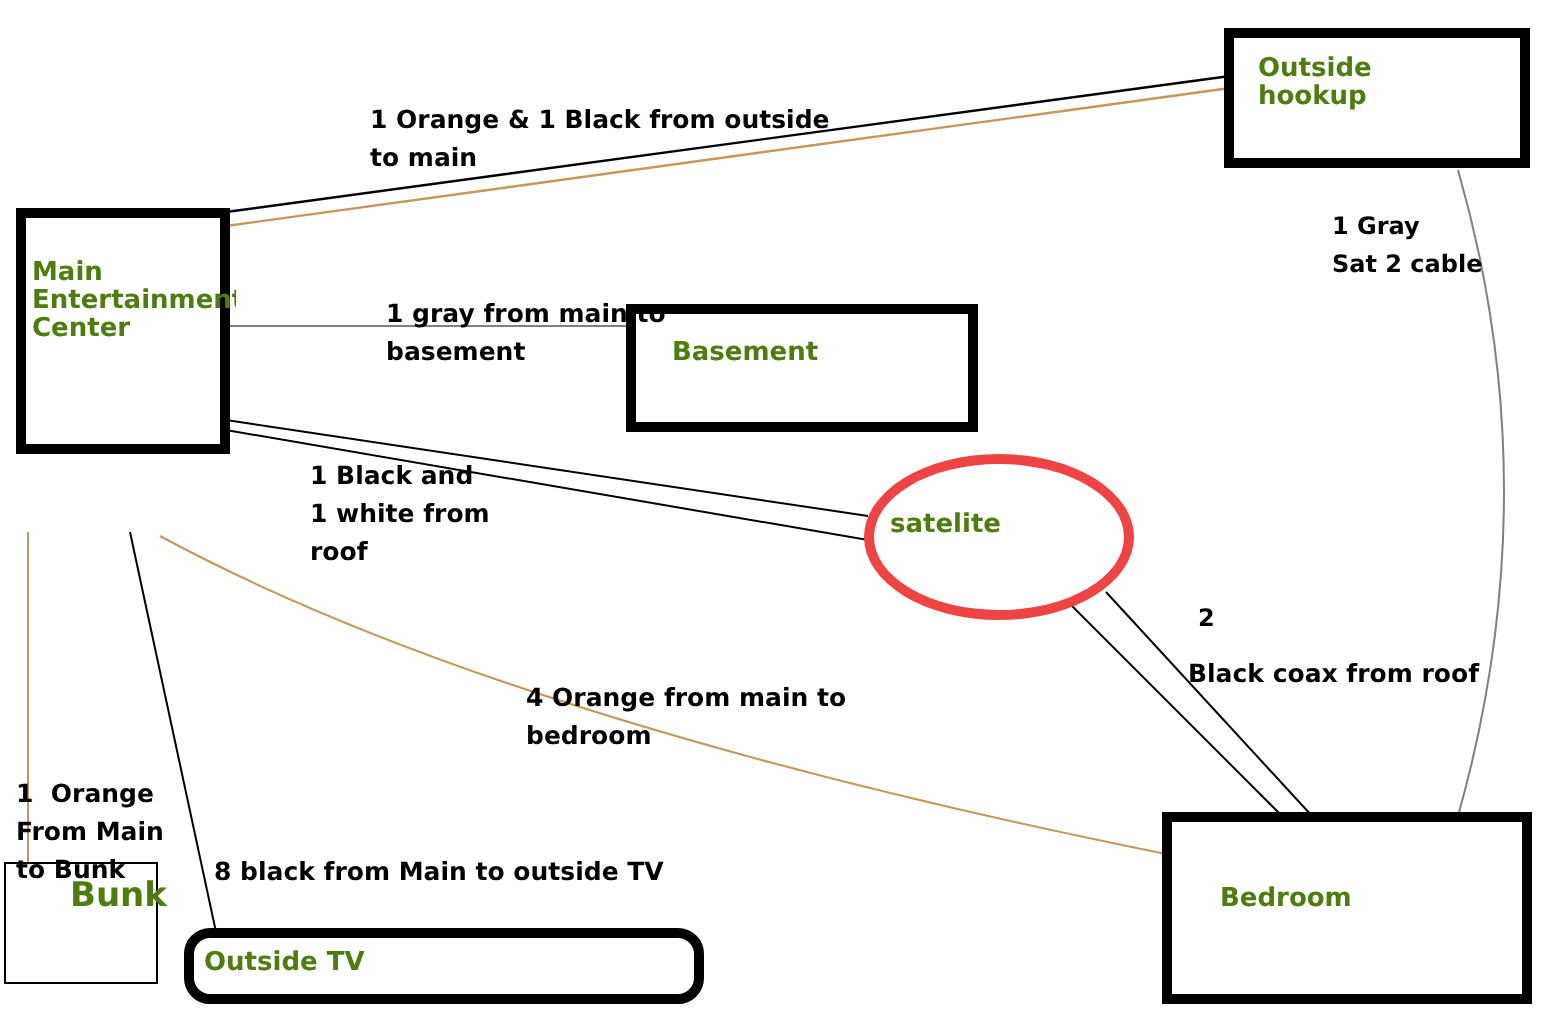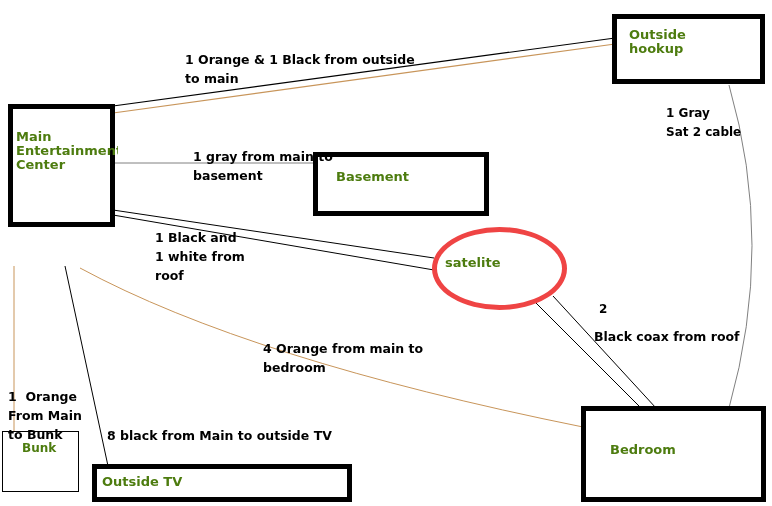--- a/index.html
+++ b/index.html
@@ -55,24 +55,24 @@
 
 <div class="ellipse" style="left:432px; top:227px; width:135px; height:83px;">
   <div class="nodelbl" style="left:8px; top:24px;">satelite</div>
 </div>
 
 <div class="box" style="left:581px; top:406px; width:185px; height:96px;">
   <div class="nodelbl" style="left:24px; top:32px;">Bedroom</div>
 </div>
 
 <div class="box thin" style="left:2px; top:431px; width:77px; height:61px;">
-  <div class="nodelbl" style="left:19px; top:9px; font-size:12px;">Bunk</div>
+  <div class="nodelbl" style="left:32px; top:9px; font-size:17px;">Bunk</div>
 </div>
 
-<div class="box" style="left:92px; top:464px; width:260px; height:38px;">
+<div class="box" style="left:92px; top:464px; width:260px; height:38px;border-radius:13px;">
   <div class="nodelbl" style="left:5px; top:6px;">Outside TV</div>
 </div>
 
 <div class="lbl" style="left:185px; top:50px;">1 Orange &amp; 1 Black from outside
 to main</div>
 <div class="lbl" style="left:193px; top:147px;">1 gray from main to
 basement</div>
 <div class="lbl" style="left:135px; top:228px;margin-left:20px;">1 Black and
 1 white from
 roof</div>

